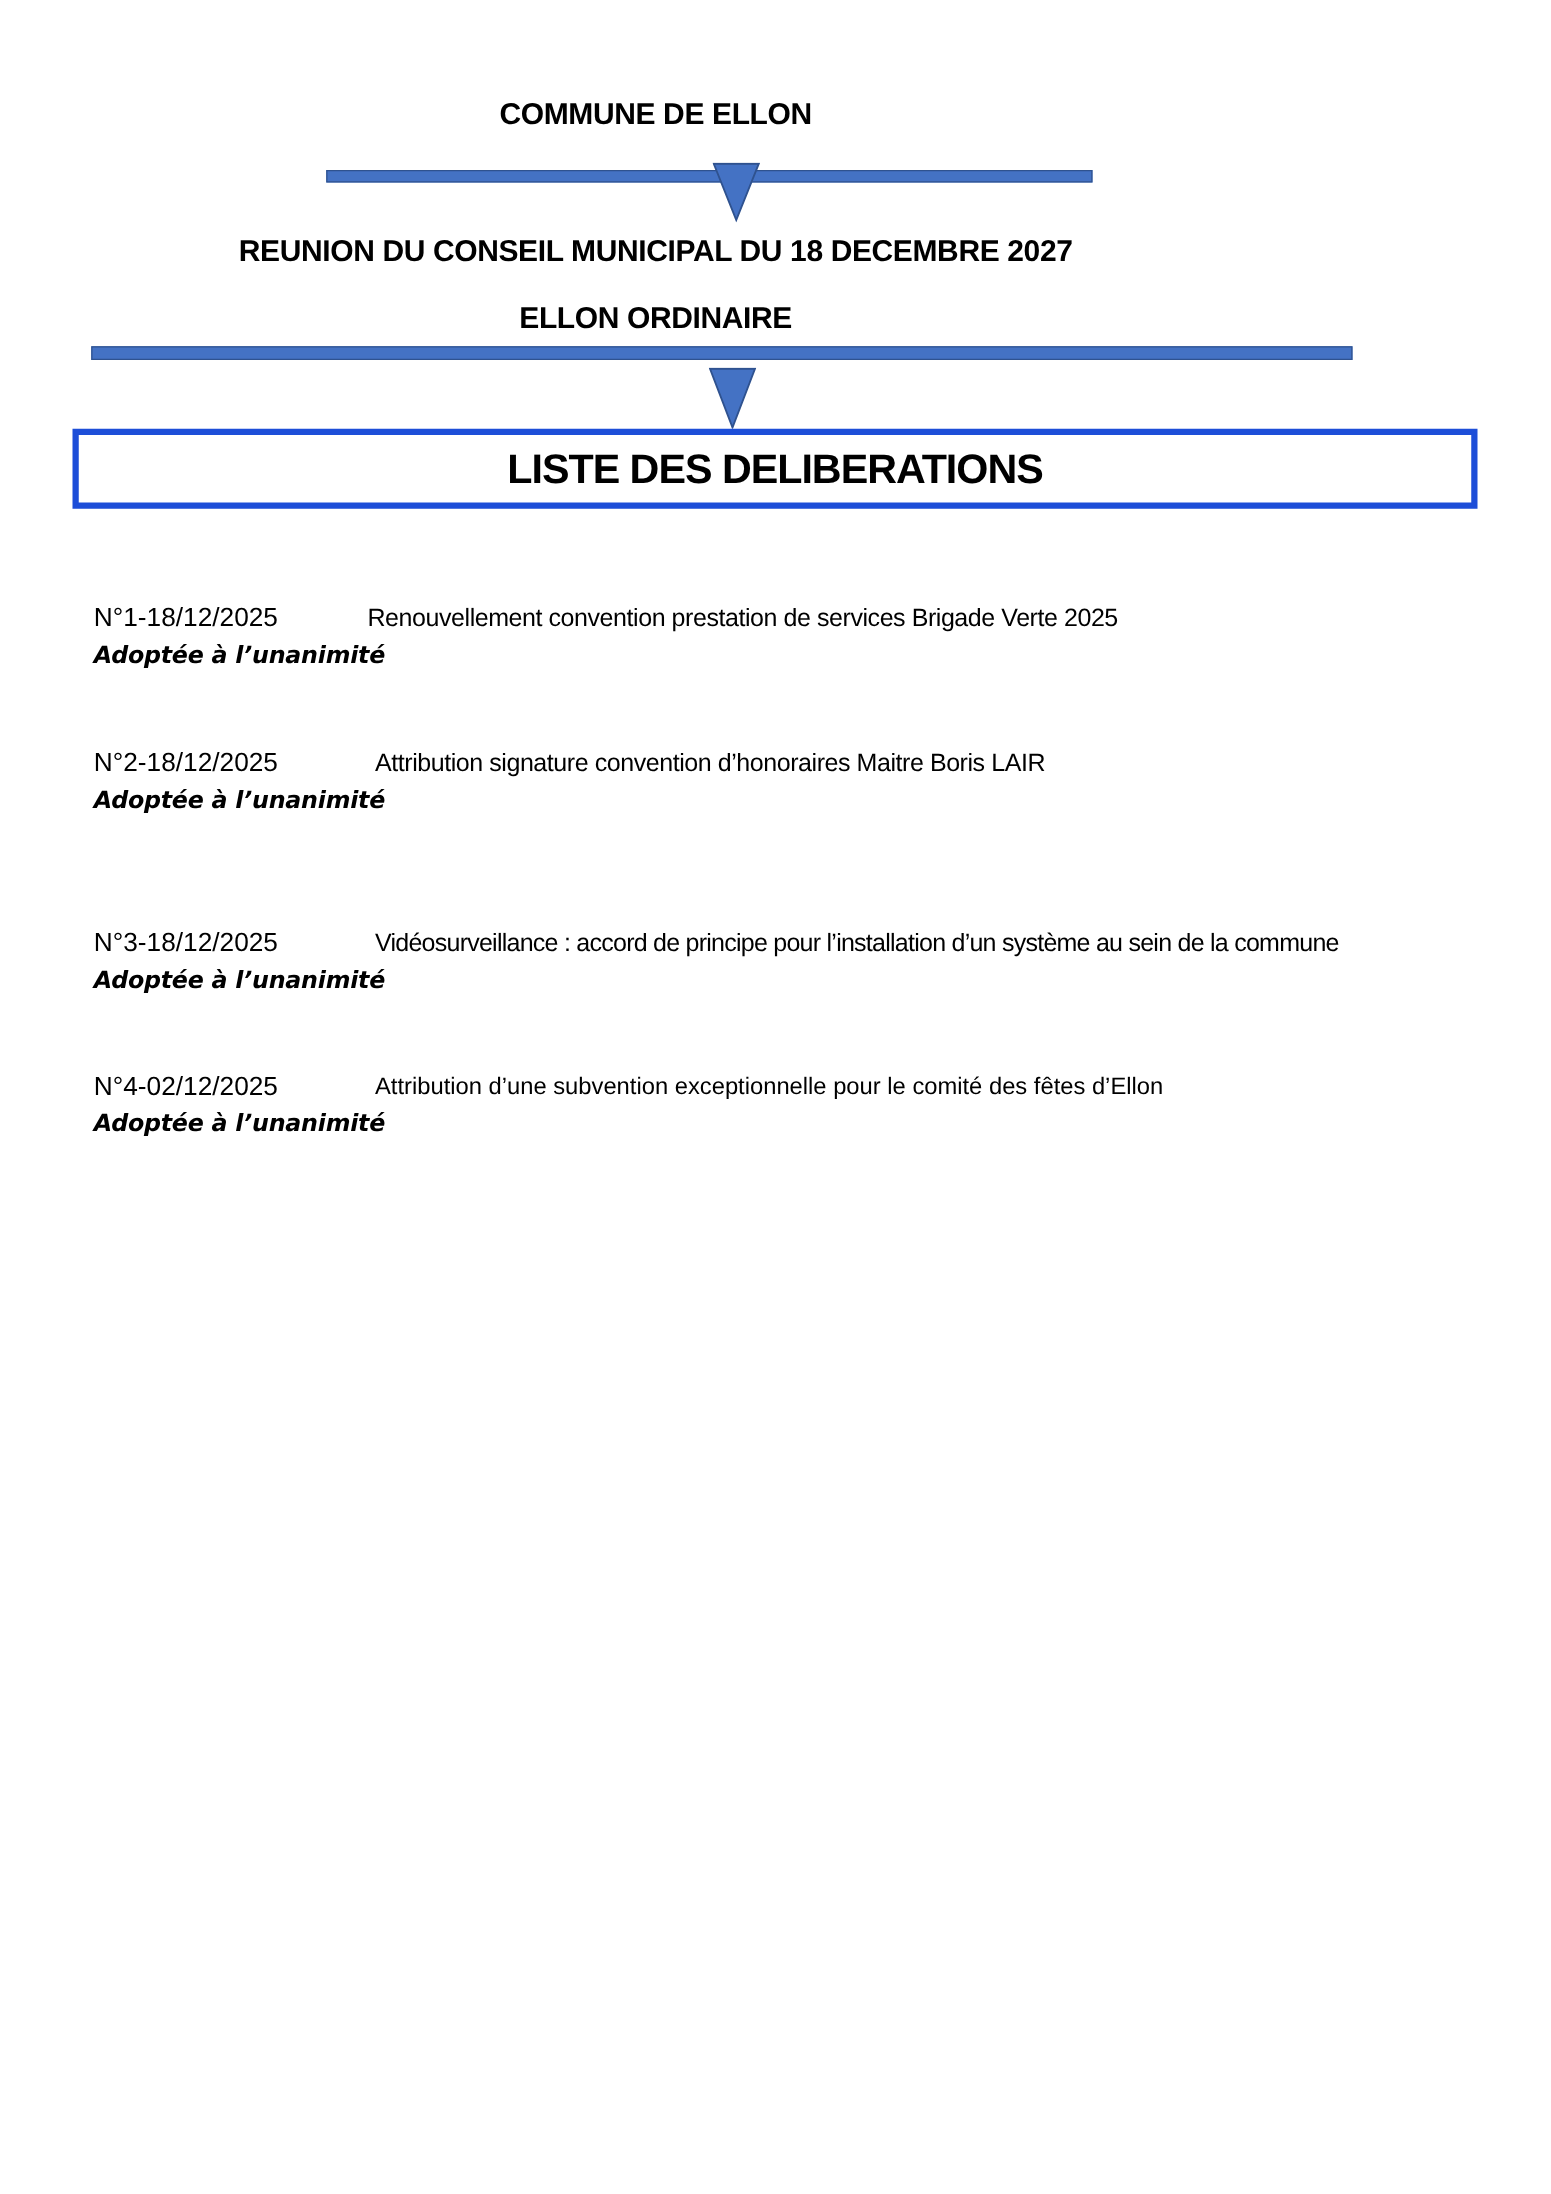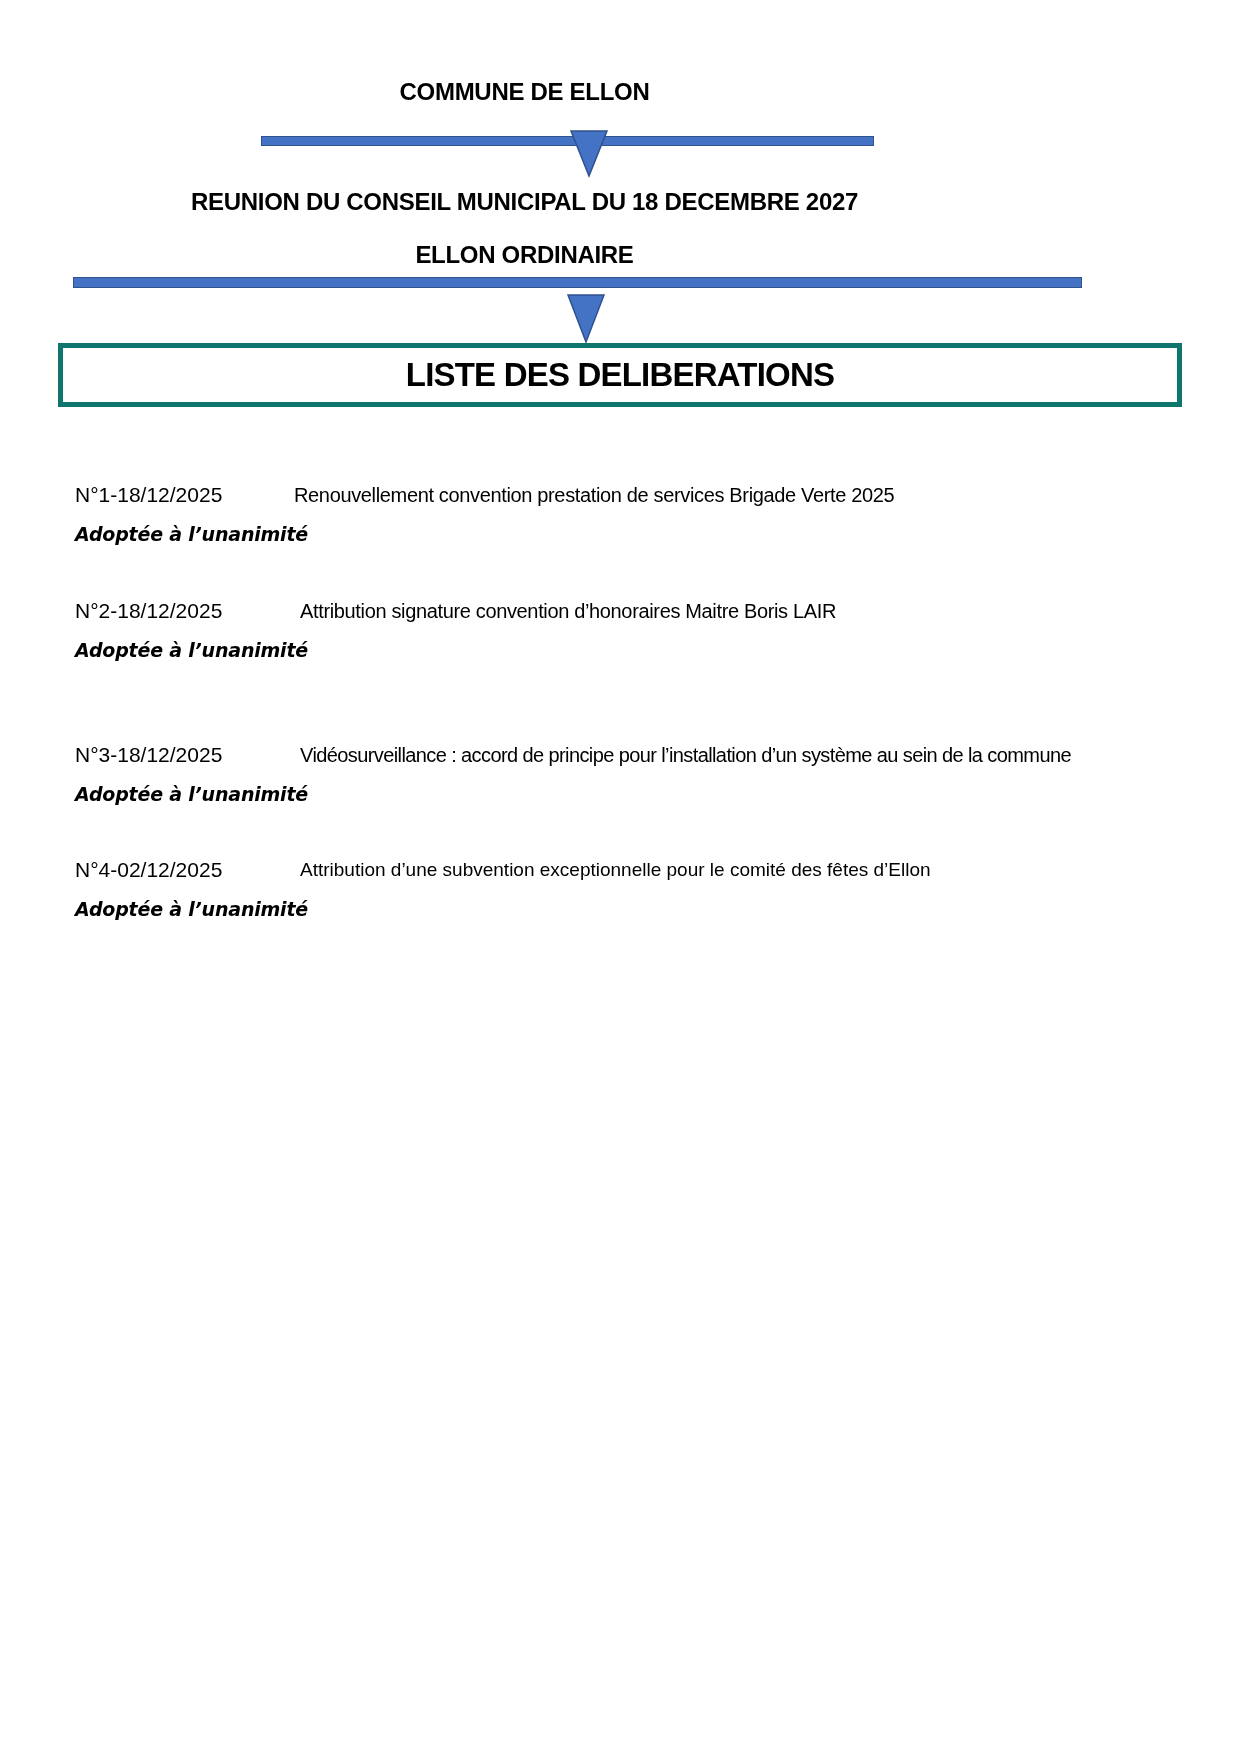--- a/index.html
+++ b/index.html
@@ -38,21 +38,21 @@
       height: 0;
     }
     .tri svg { display: block; }
 
     .title-box {
       position: absolute;
       left: 58px;
       top: 343px;
       width: 1124px;
       height: 64px;
-      border: 5px solid #0f766e;
+      border: 5px solid #1d4ed8;
       box-sizing: border-box;
       display: flex;
       align-items: center;
       justify-content: center;
     }
     .title-box span {
       font-weight: bold;
       font-size: 33px;
       font-family: "Liberation Sans", sans-serif;
       letter-spacing: -0.8px;
@@ -81,21 +81,21 @@
       font-family: "Liberation Sans", sans-serif;
       letter-spacing: -0.35px;
     }
     .delib .subject.arial {
       font-family: "Liberation Sans", sans-serif;
       font-size: 19px;
     }
     .delib .status {
       position: absolute;
       left: 0;
-      top: 40px;
+      top: 30px;
       font-size: 19px;
       font-weight: bold;
       font-style: italic;
       font-family: "DejaVu Sans", sans-serif;
       letter-spacing: -0.2px;
       white-space: nowrap;
     }
   </style>
 </head>
 <body>

